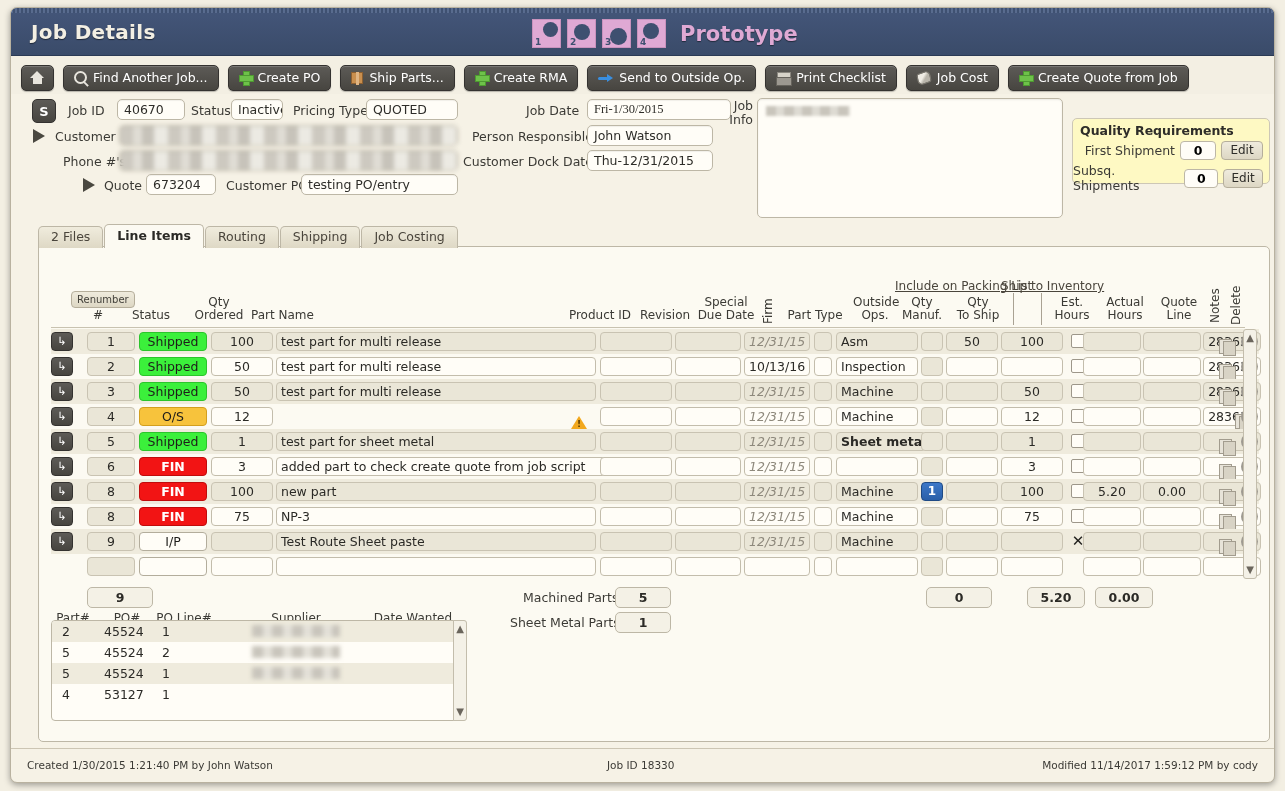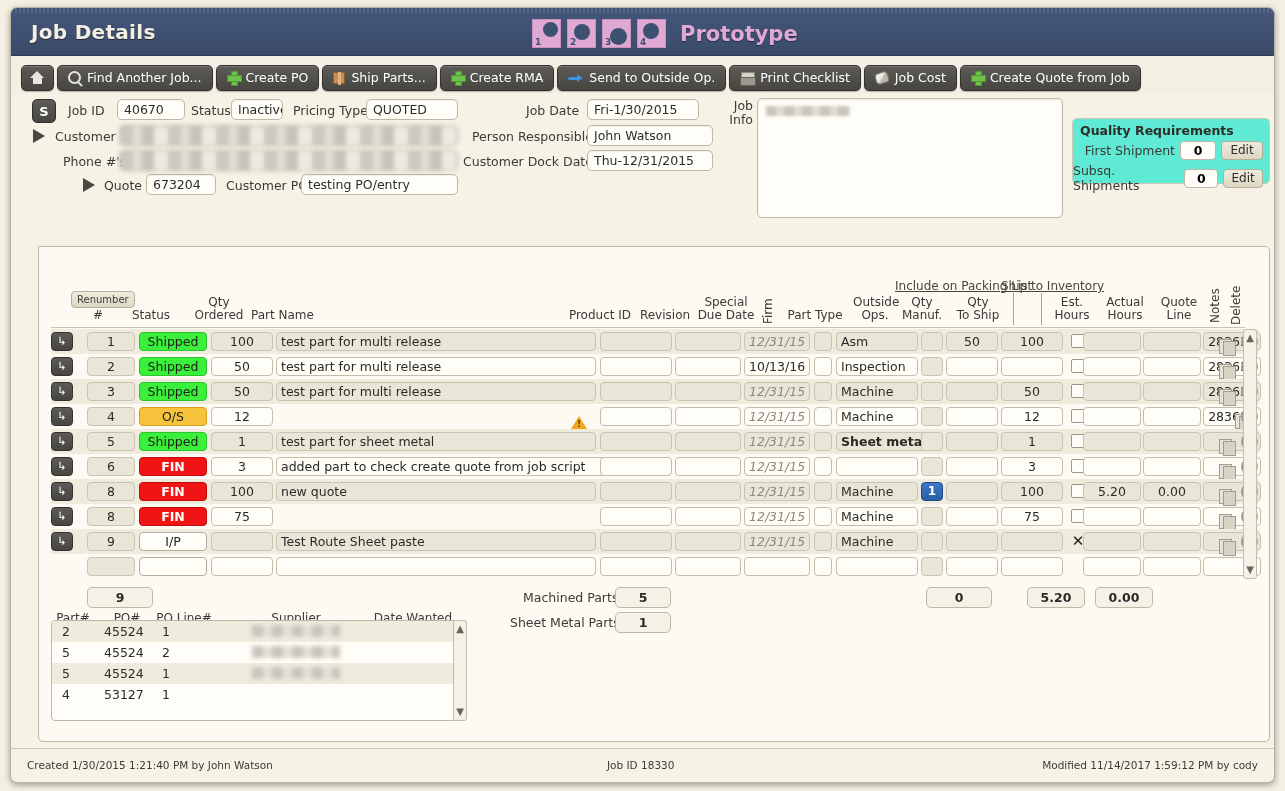--- a/index.html
+++ b/index.html
@@ -65,21 +65,21 @@
   .logo-4 .dot { width: 16px; height: 16px; left: 5px; top: 3px; }
   .logo-word {
     margin-left: 8px;
     font-size: 21px; font-weight: bold; color: #dfa9d4;
     text-shadow: 0 1px 1px rgba(0,0,0,.45);
   }
   
   .toolbar {
     height: 38px;
     padding: 5px 0 0 10px;
-    display: flex; align-items: center; gap: 3px;
+    display: flex; align-items: center; gap: 9px;
     background: #f3efe3;
   }
   .tbtn {
     height: 26px;
     display: inline-flex; align-items: center; gap: 6px;
     padding: 0 10px;
     font-size: 12.5px; color: #ffffff;
     background-image: linear-gradient(#5d5b57, #474540);
     border: 1px solid #343230;
     border-radius: 5px;
@@ -193,21 +193,21 @@
   }
   .jobinfo-redact {
     position: absolute; left: 8px; top: 7px; width: 84px; height: 10px;
     background-image: repeating-linear-gradient(90deg, #c9c5bc 0 10px, #dedbd3 10px 18px);
     filter: blur(1.6px);
   }
   .quality {
     position: absolute; left: 1061px; top: 110px;
     width: 198px; height: 66px;
     border: 1px solid #cdc7b6; border-radius: 5px;
-    background: #5eead4;
+    background: #fef9c3;
   }
   .quality h4 { margin: 4px 0 3px 7px; font-size: 12.5px; color: #2e2d29; }
   .qrow { display: flex; align-items: center; justify-content: flex-end; gap: 5px; margin: 0 6px 3px 0; }
   .qrow .lbl { font-size: 12.5px; }
   .qval {
     width: 36px; text-align: center; font-weight: bold;
     background: #fffdf7; border: 1px solid #bdb7a6; border-radius: 4px;
     font-size: 12.5px; height: 19px; line-height: 17px;
   }
   .qedit {
@@ -461,21 +461,21 @@
     <div class="fld redact" style="position:absolute;left:108px;top:56px;width:339px;background-color:#eae6d7;"></div>
 
     <div class="tri" style="position:absolute;left:72px;top:84px;"></div>
     <div class="lbl" style="position:absolute;left:93px;top:84px;">Quote</div>
     <div class="fld" style="position:absolute;left:135px;top:80px;width:70px;">673204</div>
 
     <div class="lbl" style="position:absolute;left:215px;top:84px;">Customer PO</div>
     <div class="fld" style="position:absolute;left:290px;top:80px;width:157px;">testing PO/entry</div>
 
     <div class="lbl" style="position:absolute;left:515px;top:9px;">Job Date</div>
-    <div class="fld" style="position:absolute;left:576px;top:5px;width:112px;">Fri-1/30/2015</div>
+    <div class="fld" style="position:absolute;left:576px;top:5px;width:144px;font-family:Liberation Serif, serif;">Fri-1/30/2015</div>
 
     <div class="lbl" style="position:absolute;left:461px;top:35px;">Person Responsible</div>
     <div class="fld" style="position:absolute;left:576px;top:31px;width:126px;">John Watson</div>
 
     <div class="lbl" style="position:absolute;left:452px;top:60px;">Customer Dock Date</div>
     <div class="fld" style="position:absolute;left:576px;top:56px;width:126px;">Thu-12/31/2015</div>
 
     <div class="lbl" style="position:absolute;left:710px;top:5px;width:32px;text-align:right;line-height:14px;">Job<br>Info</div>
     <div class="jobinfo-box">
       <div class="jobinfo-redact"></div>
@@ -489,20 +489,27 @@
       <span class="qval">0</span>
       <span class="qedit">Edit</span>
     </div>
     <div class="qrow">
       <span class="lbl">Subsq. Shipments</span>
       <span class="qval">0</span>
       <span class="qedit">Edit</span>
     </div>
   </div>
 
+  <div class="tabs">
+    <div class="tab">2 Files</div>
+    <div class="tab active">Line Items</div>
+    <div class="tab">Routing</div>
+    <div class="tab">Shipping</div>
+    <div class="tab">Job Costing</div>
+  </div>
 
   <div class="panel">
 
     <div class="renumber">Renumber</div>
 
     <div class="grp-lbl" style="left:856px;top:32px;">Include on Packing List</div>
     <div class="grp-lbl" style="left:962px;top:32px;">Ship to Inventory</div>
     <div class="vrule" style="left:974px;top:46px;height:32px;"></div>
     <div class="vrule" style="left:1002px;top:46px;height:32px;"></div>
 
@@ -658,41 +665,42 @@
           <div class="cell inp c" style="left: 1092px; width: 58px;"></div>
           <div class="cell inp c" style="left: 1152px; width: 58px;"></div>
           <div class="cell notes-ic" style="left: 1168px; top: 5px;"></div>
           <div class="cell del-ic" style="left: 1190px; top: 4px;">✕</div>
         </div>
         <div class="row alt">
           <div class="cell expand" style="left: 0px;">↳</div>
           <div class="cell inp c dim" style="left: 36px; width: 48px;">8</div>
           <div class="cell status-pill st-fin" style="left: 88px;">FIN</div>
           <div class="cell inp c dim" style="left: 160px; width: 62px;">100</div>
-          <div class="cell inp dim" style="left: 225px; width: 320px;">new quote</div>
+          <div class="cell inp dim" style="left: 225px; width: 320px;">new part</div>
           <div class="cell inp dim" style="left: 549px; width: 72px;"></div>
           <div class="cell inp dim" style="left: 624px; width: 66px;"></div>
           <div class="cell inp c dim ital" style="left: 693px; width: 66px;">12/31/15</div>
           <div class="cell inp c dim" style="left: 763px; width: 18px;"></div>
           <div class="cell inp dim" style="left: 785px; width: 82px;">Machine</div>
           <div class="cell ops-badge" style="left: 870px;">1</div>
           <div class="cell inp c dim" style="left: 895px; width: 52px;"></div>
           <div class="cell inp c dim" style="left: 950px; width: 62px;">100</div>
           <div class="cell chk" style="left: 1020px; top: 5px;"></div>
           <div class="cell inp c dim" style="left: 1032px; width: 58px;">5.20</div>
           <div class="cell inp c dim" style="left: 1092px; width: 58px;">0.00</div>
           <div class="cell inp c dim" style="left: 1152px; width: 58px;"></div>
           <div class="cell notes-ic" style="left: 1168px; top: 5px;"></div>
           <div class="cell del-ic" style="left: 1190px; top: 4px;">✕</div>
         </div>
         <div class="row">
           <div class="cell expand" style="left: 0px;">↳</div>
           <div class="cell inp c dim" style="left: 36px; width: 48px;">8</div>
           <div class="cell status-pill st-fin" style="left: 88px;">FIN</div>
           <div class="cell inp c" style="left: 160px; width: 62px;">75</div>
+          <div class="cell inp" style="left: 225px; width: 320px;">NP-3</div>
           <div class="cell inp" style="left: 549px; width: 72px;"></div>
           <div class="cell inp" style="left: 624px; width: 66px;"></div>
           <div class="cell inp c ital" style="left: 693px; width: 66px;">12/31/15</div>
           <div class="cell inp c" style="left: 763px; width: 18px;"></div>
           <div class="cell inp" style="left: 785px; width: 82px;">Machine</div>
           <div class="cell inp c dim" style="left: 870px; width: 22px;"></div>
           <div class="cell inp c" style="left: 895px; width: 52px;"></div>
           <div class="cell inp c" style="left: 950px; width: 62px;">75</div>
           <div class="cell chk" style="left: 1020px; top: 5px;"></div>
           <div class="cell inp c" style="left: 1032px; width: 58px;"></div>

